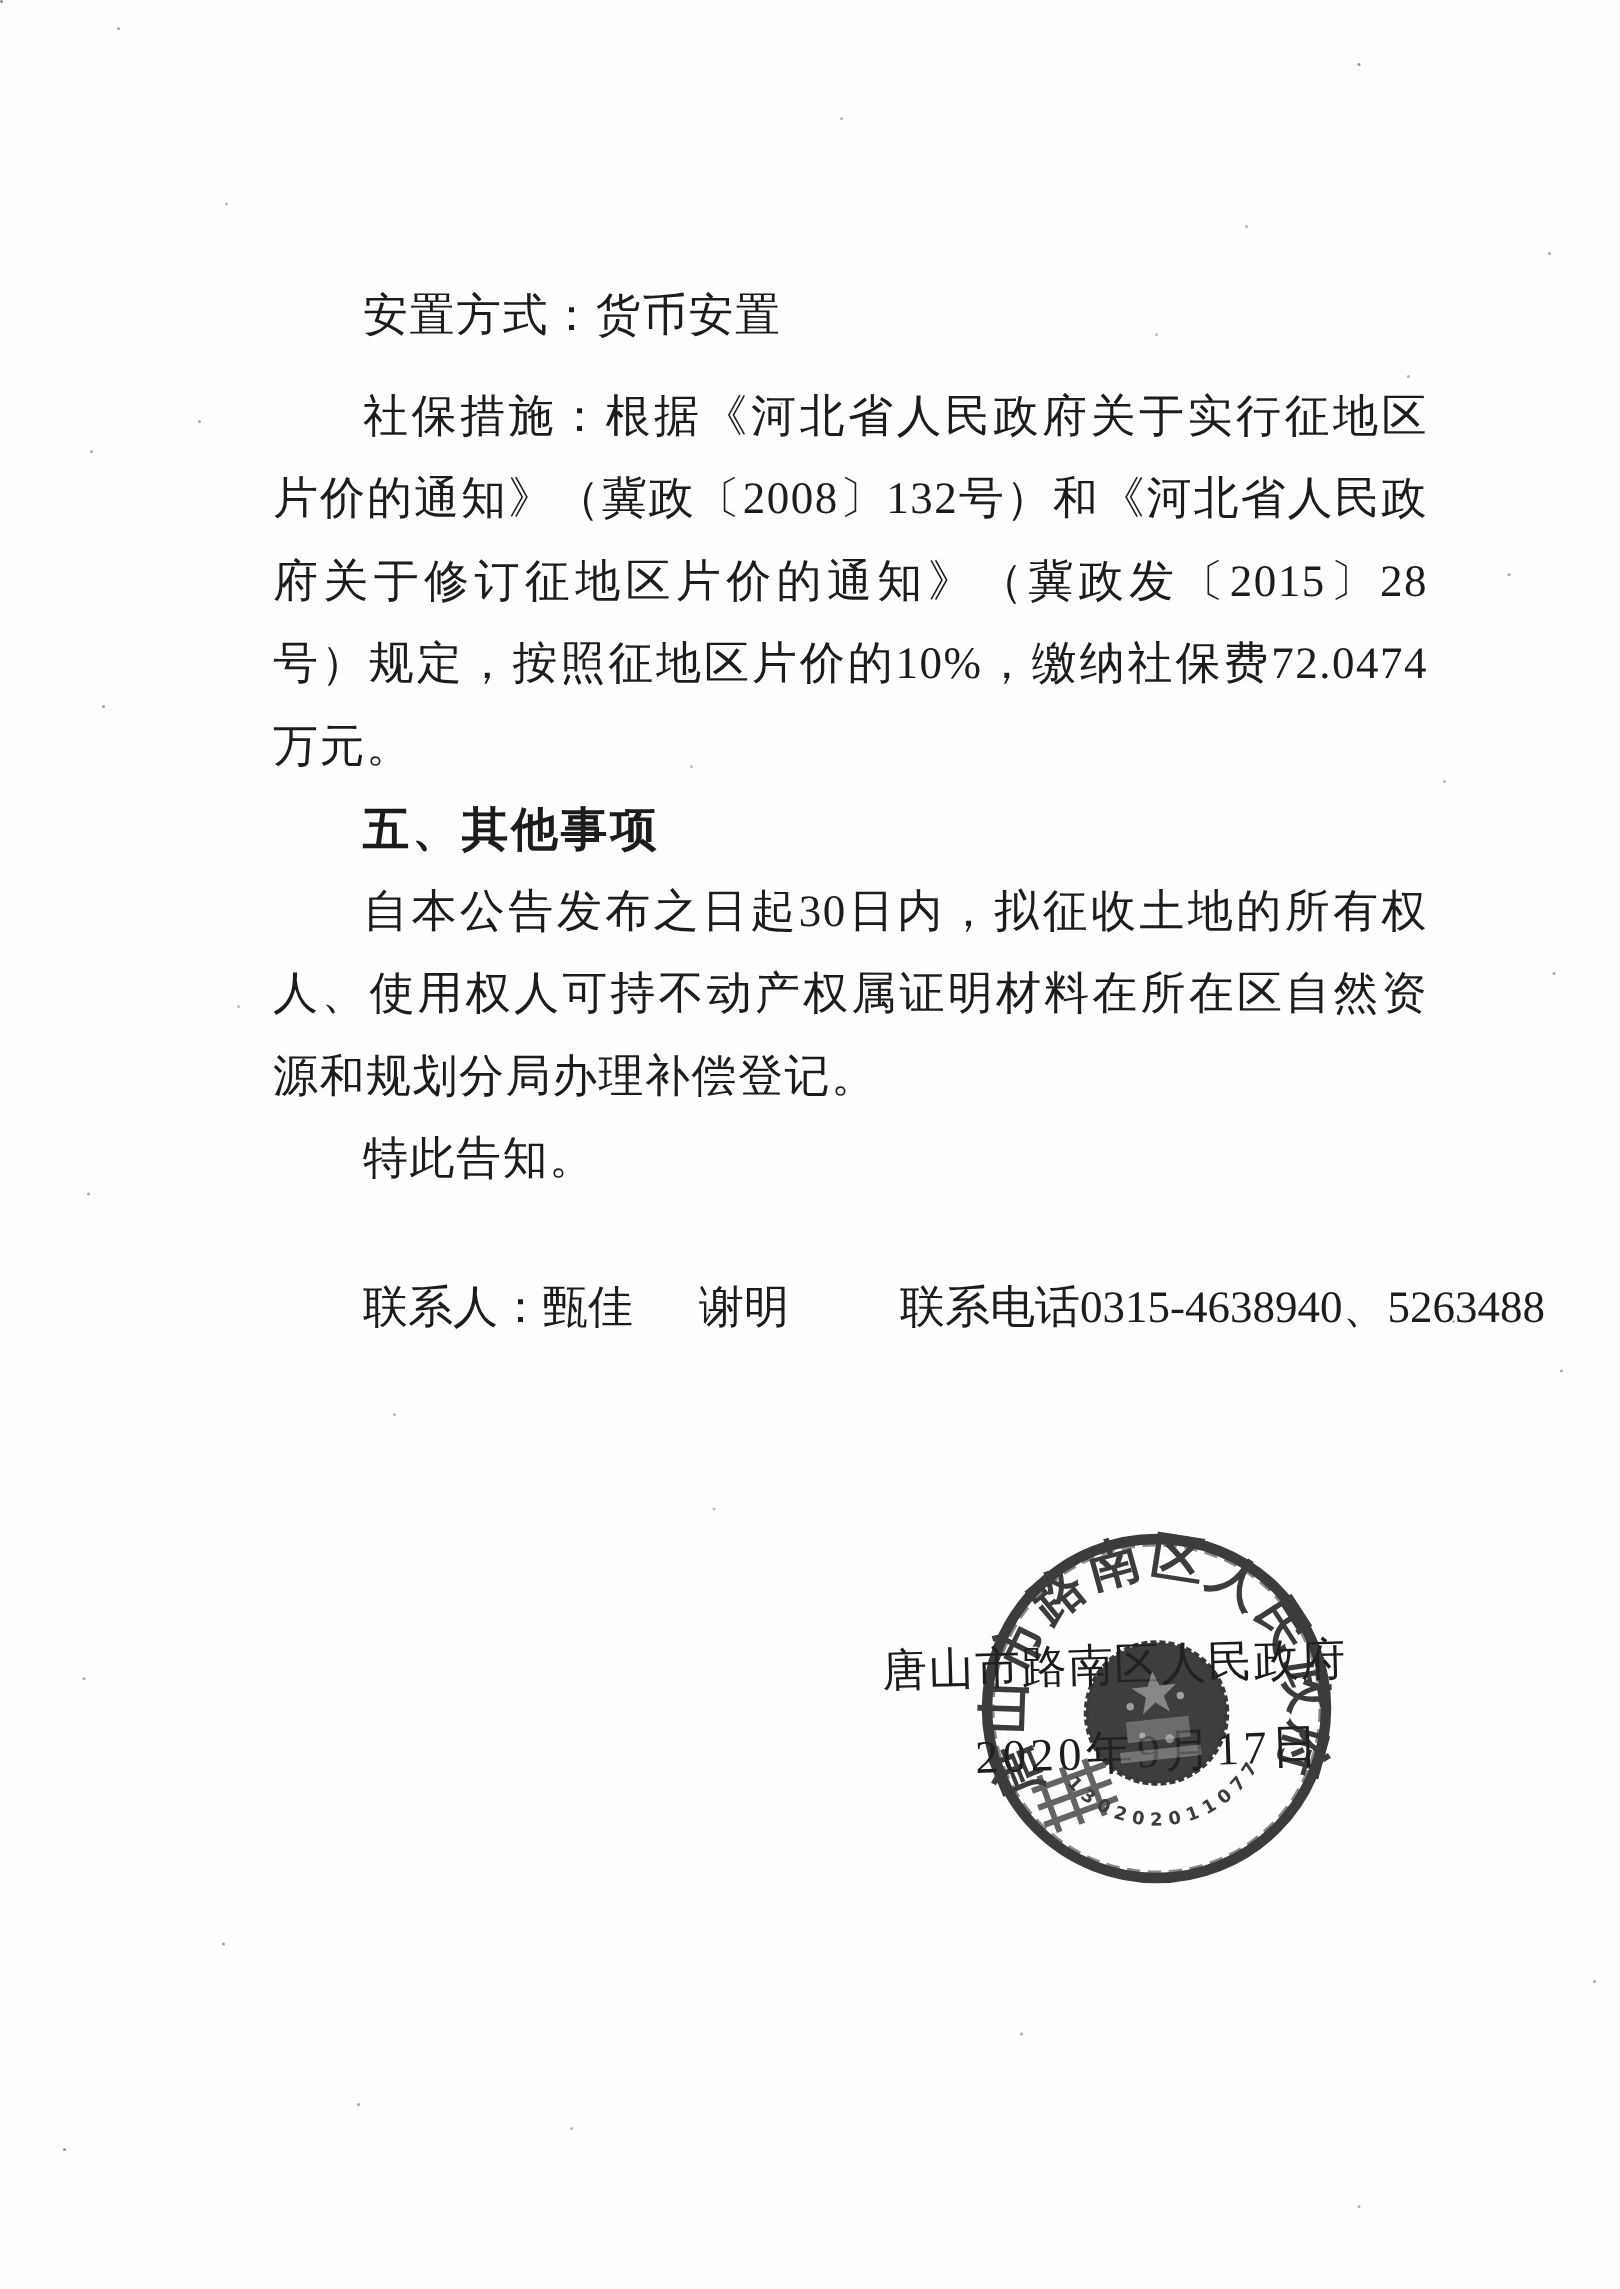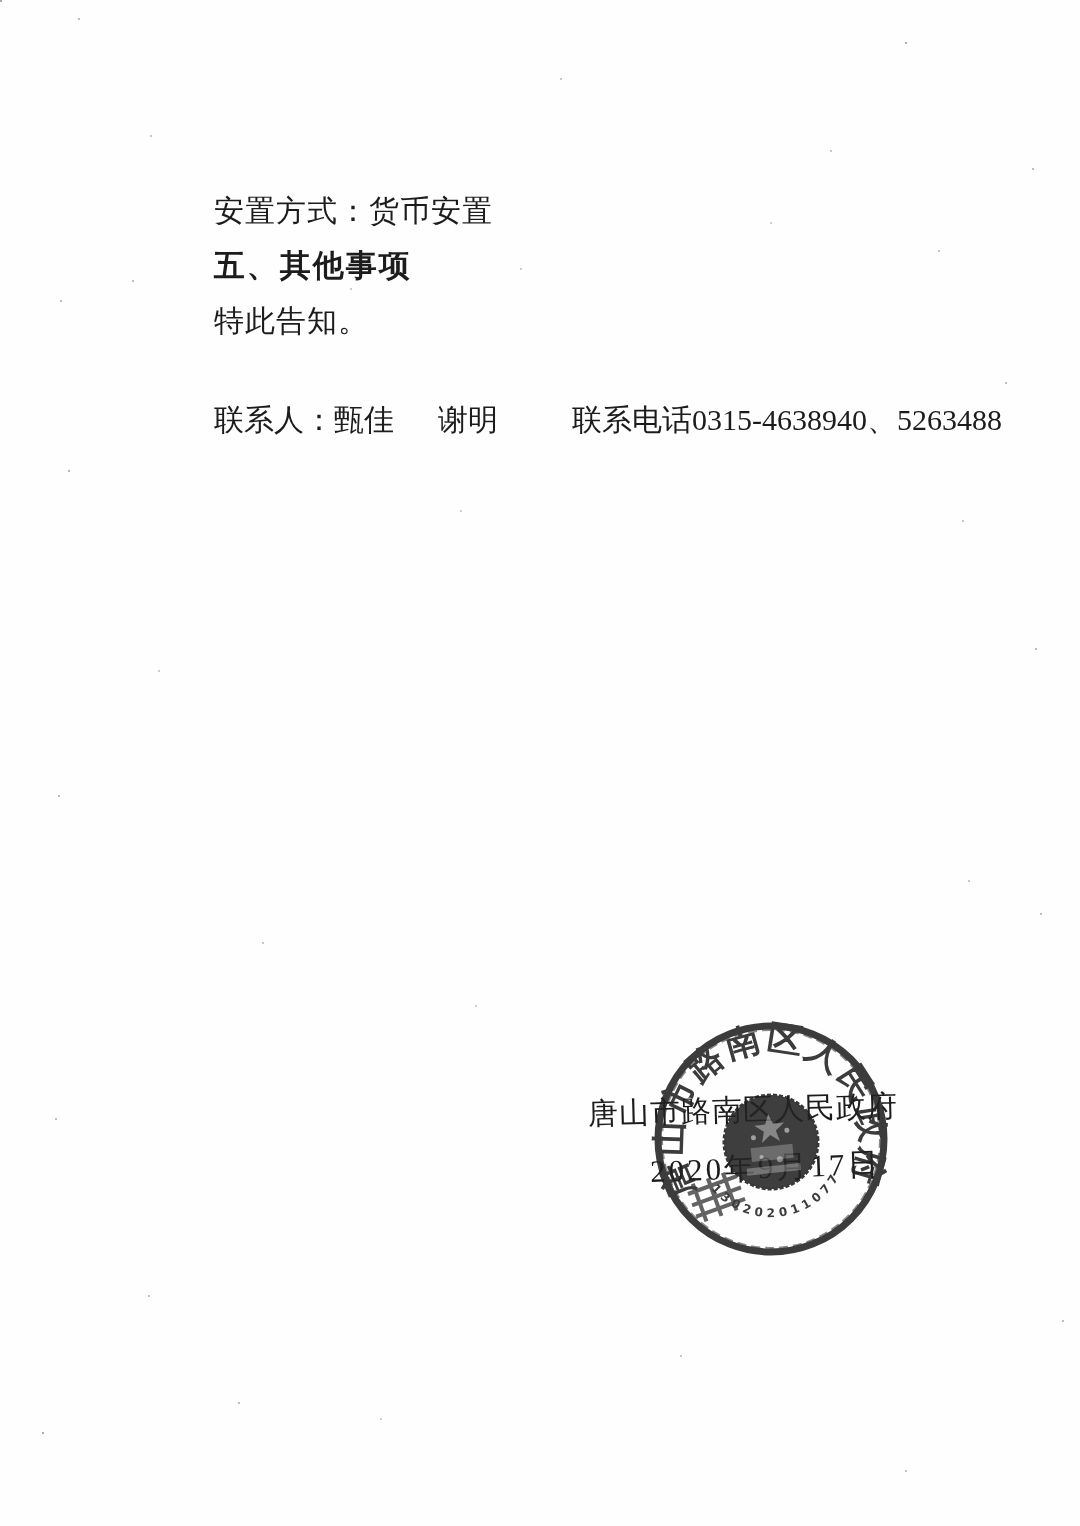--- a/index.html
+++ b/index.html
@@ -33,21 +33,21 @@
       262px 942px 0 rgba(40,40,40,.35), 968px 880px 0 rgba(40,40,40,.35),
       475px 1005px 0 rgba(40,40,40,.3), 1040px 913px 0 rgba(40,40,40,.4),
       55px 1118px 0 rgba(40,40,40,.4), 148px 1295px 0 rgba(40,40,40,.4),
       42px 1432px 0 rgba(40,40,40,.5), 238px 1402px 0 rgba(40,40,40,.4),
       680px 1355px 0 rgba(40,40,40,.35), 1062px 1320px 0 rgba(40,40,40,.4),
       905px 1470px 0 rgba(40,40,40,.35), 380px 1418px 0 rgba(40,40,40,.3),
       1125px -1px 0 rgba(40,40,40,.3), 158px 670px 0 rgba(40,40,40,.3);
   }
   .content{
     position:absolute;
-    left:154px;
+    left:182px;
     top:183px;
     width:770px;
   }
   .para{
     margin:0;
     font-size:30px;
     line-height:55px;
     letter-spacing:1px;
     text-align:justify;
     text-indent:2em;
@@ -99,21 +99,23 @@
   }
 </style>
 </head>
 <body>
 
 <div class="page">
   <div class="noise"></div>
 
   <div class="content">
     <p class="para">安置方式：货币安置</p>
+    <p class="para gap-top">社保措施：根据《河北省人民政府关于实行征地区片价的通知》（冀政〔2008〕132号）和《河北省人民政府关于修订征地区片价的通知》（冀政发〔2015〕28号）规定，按照征地区片价的10%，缴纳社保费72.0474万元。</p>
     <h2 class="heading">五、其他事项</h2>
+    <p class="para">自本公告发布之日起30日内，拟征收土地的所有权人、使用权人可持不动产权属证明材料在所在区自然资源和规划分局办理补偿登记。</p>
     <p class="para">特此告知。</p>
 
     <div class="contact-row">
       <span class="seg">联系人：</span><span class="seg">甄佳</span><span class="seg gap-md">谢明</span><span class="seg gap-lg">联系电话</span><span class="seg">0315-4638940、5263488</span>
     </div>
   </div>
 
   <div class="sig-issuer">唐山市路南区人民政府</div>
   <div class="sig-date">2020年9月17日</div>
 

